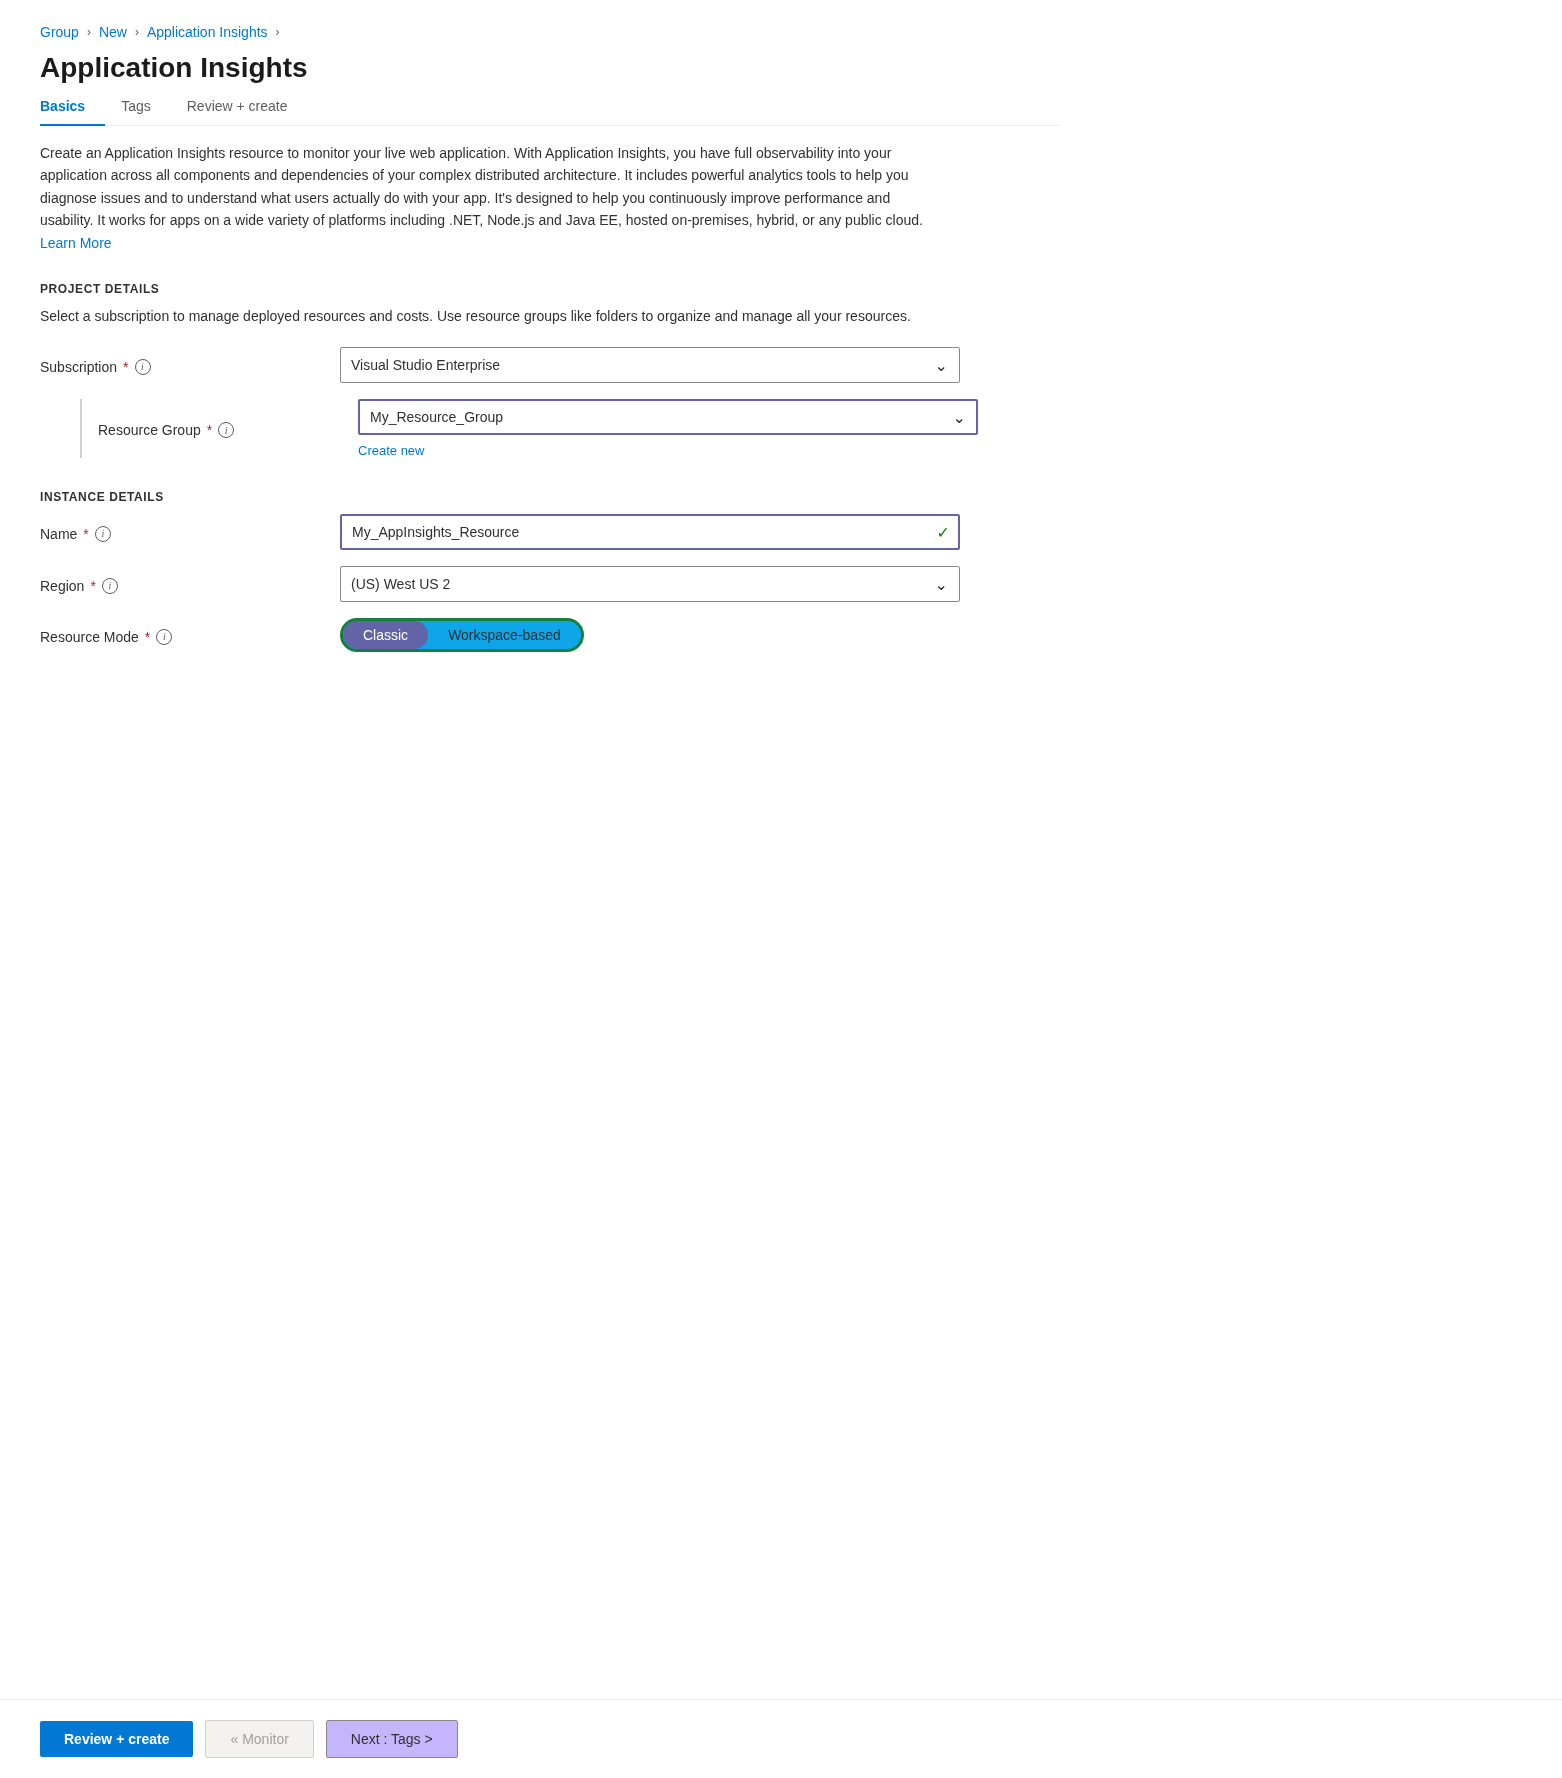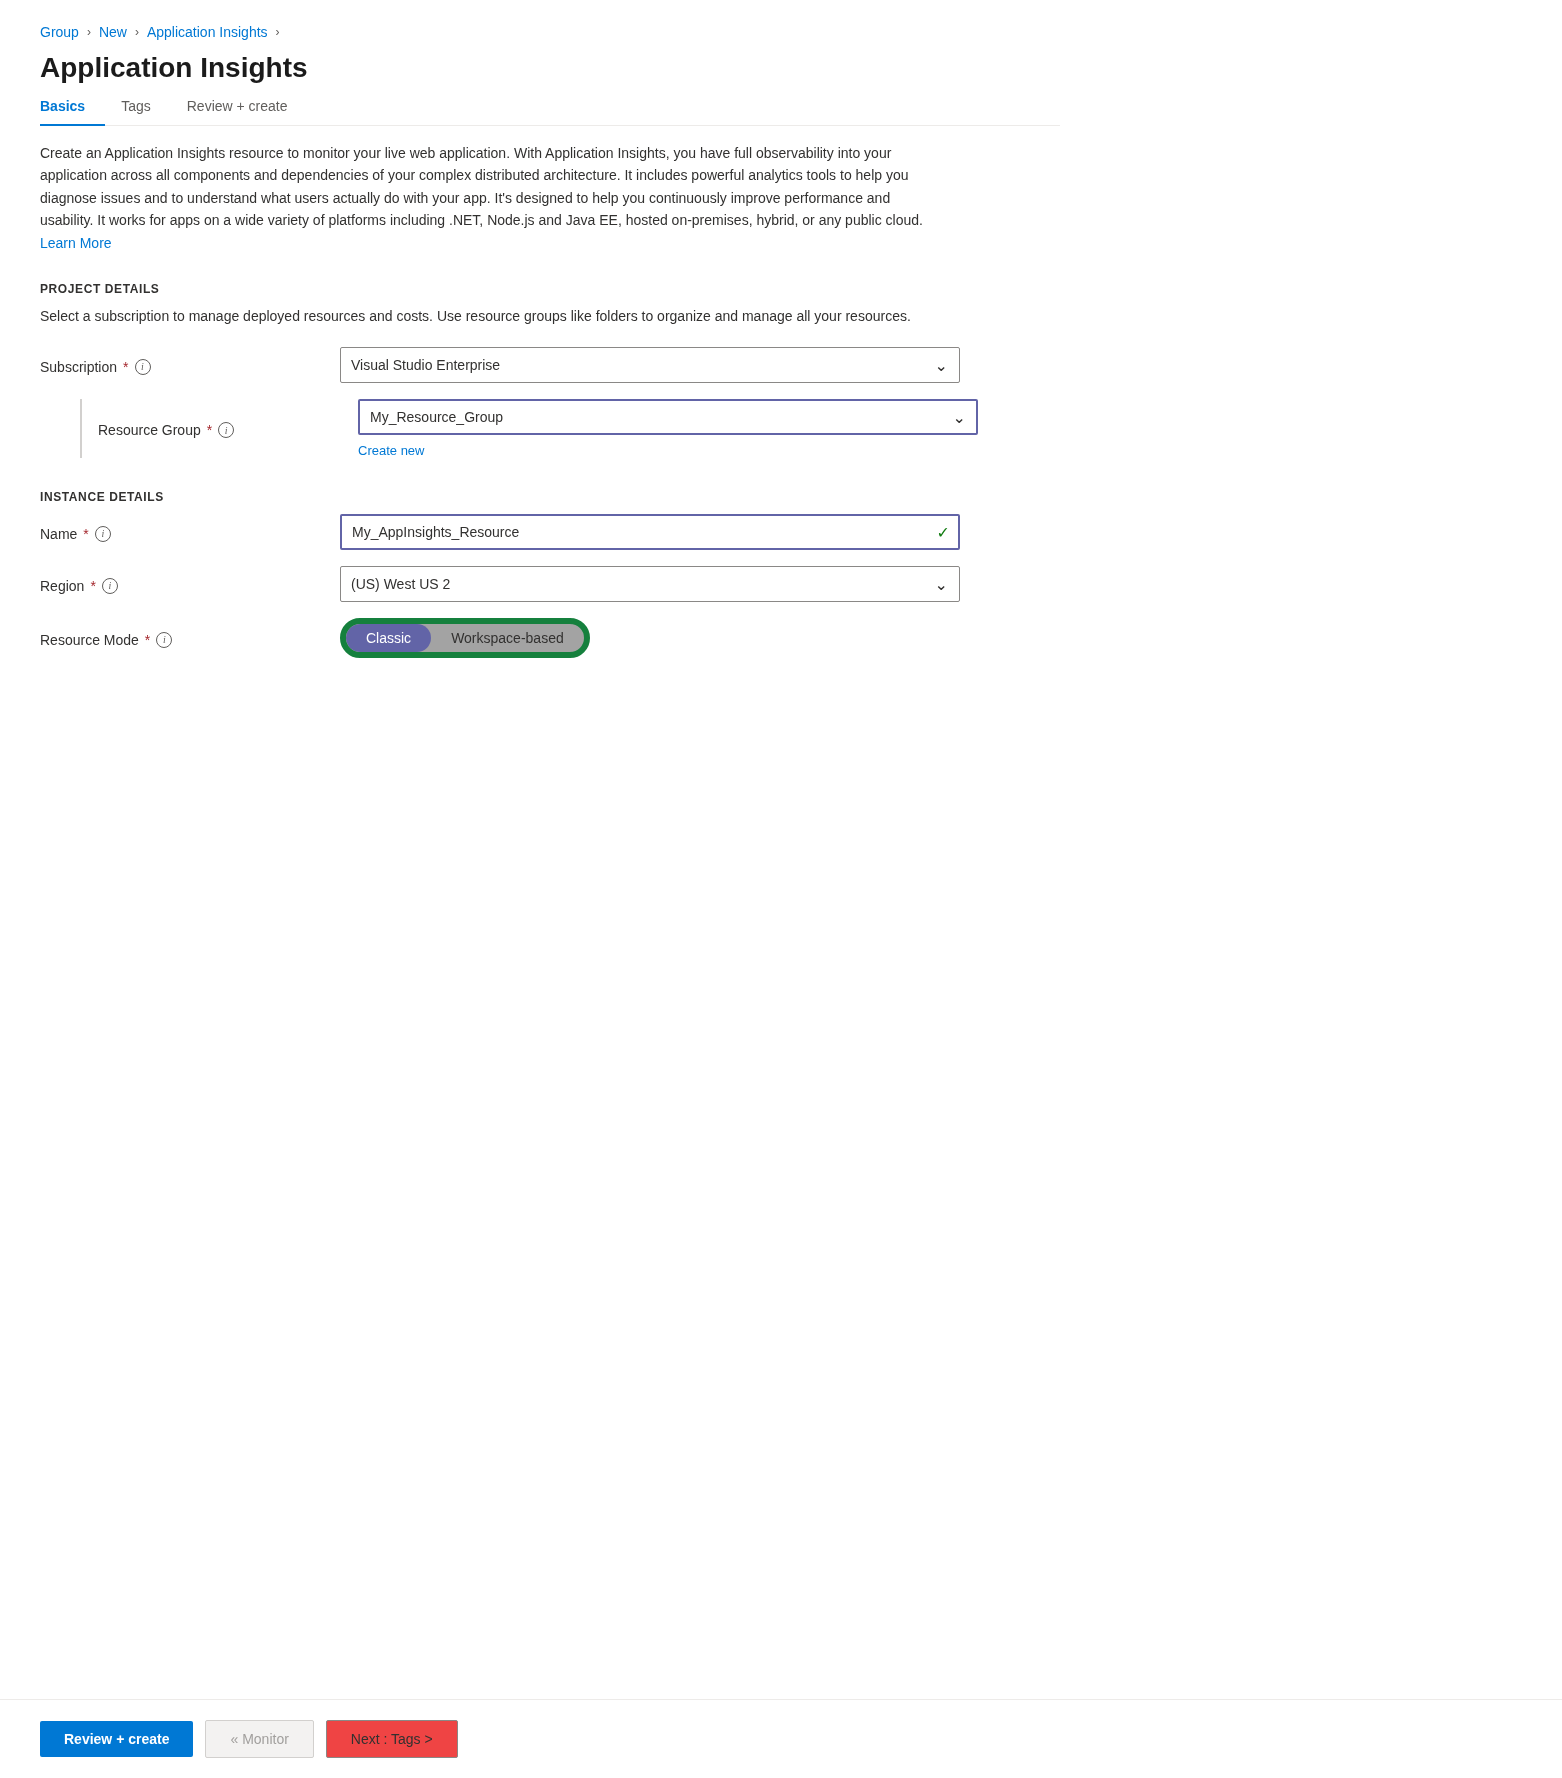--- a/index.html
+++ b/index.html
@@ -194,25 +194,25 @@
       position: absolute;
       right: 10px;
       top: 50%;
       transform: translateY(-50%);
       color: #107c10;
       font-size: 16px;
     }
     .resource-mode-toggle {
       display: flex;
       align-items: center;
-      border: 6px solid #15803d;
+      border: 3px solid #15803d;
       border-radius: 20px;
       overflow: hidden;
       width: fit-content;
-      background: #a3a3a3;
+      background: #0ea5e9;
     }
     .toggle-option {
       padding: 6px 20px;
       font-size: 14px;
       cursor: pointer;
       color: #323130;
       user-select: none;
     }
     .toggle-option.active {
       background: #6264a7;
@@ -239,21 +239,21 @@
       background: #0078d4;
       color: #fff;
       border: none;
       padding: 10px 24px;
       font-size: 14px;
       font-weight: 600;
       cursor: pointer;
       border-radius: 2px;
     }
     .btn-secondary {
-      background: #ef4444;
+      background: #c4b5fd;
       color: #323130;
       border: 1px solid #8a8886;
       padding: 10px 24px;
       font-size: 14px;
       cursor: pointer;
       border-radius: 2px;
     }
     .btn-secondary.disabled {
       background: #f3f2f1;
       color: #a19f9d;

